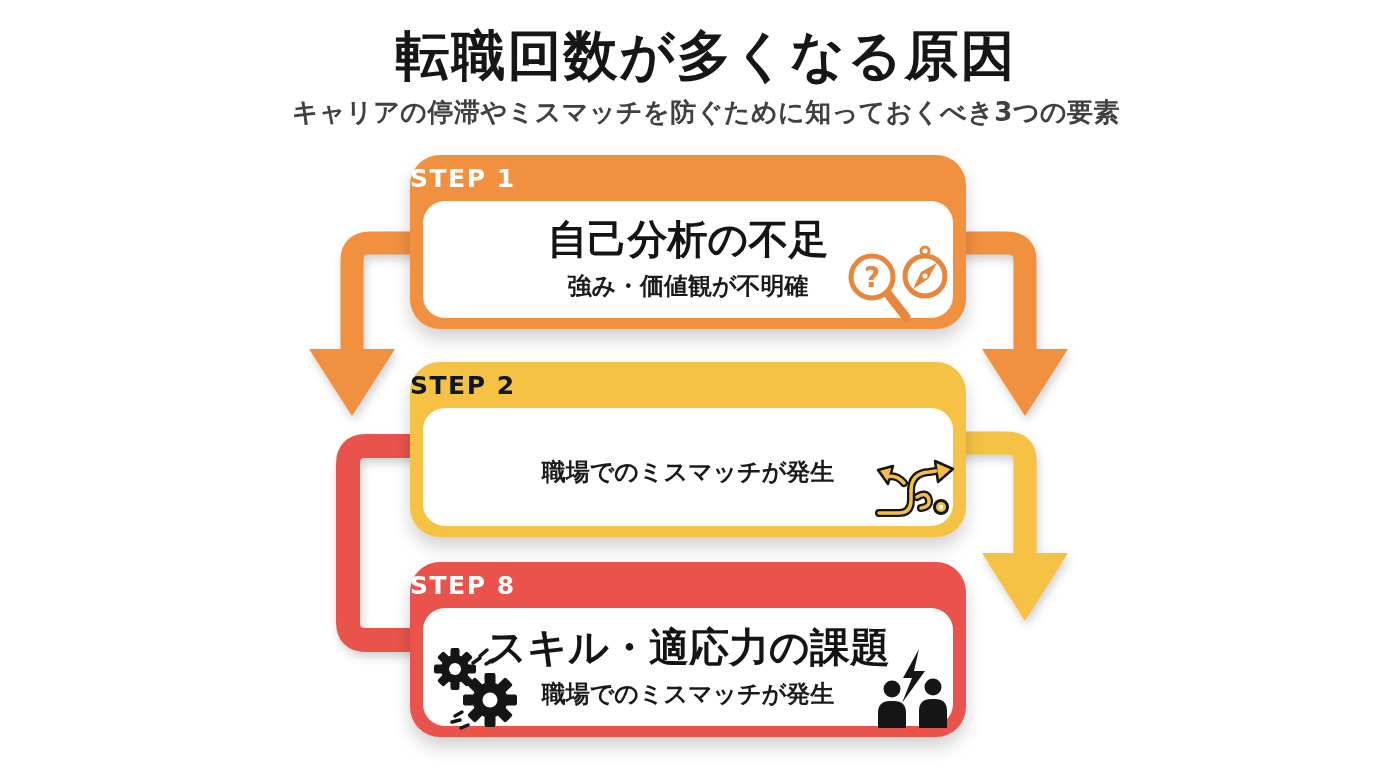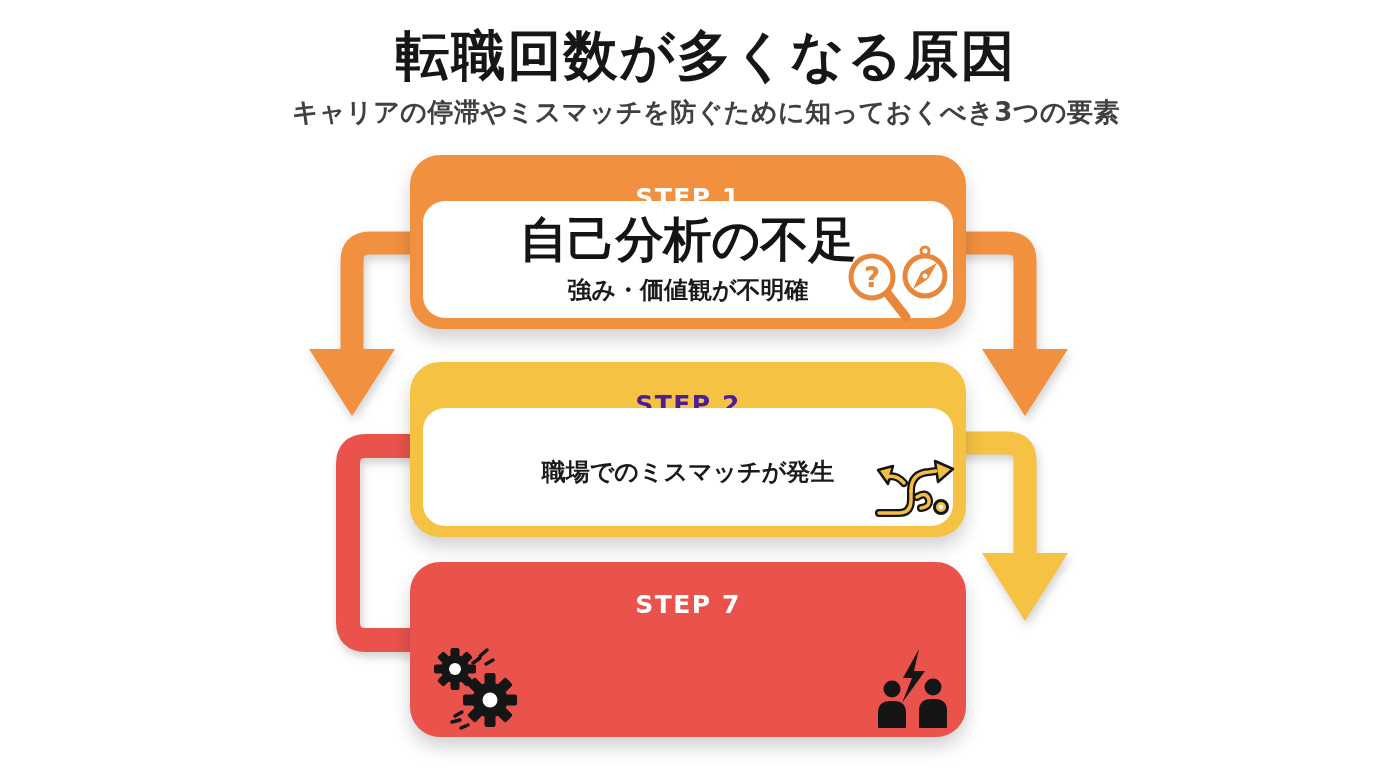--- a/index.html
+++ b/index.html
@@ -24,31 +24,31 @@
     filter:drop-shadow(2px 5px 5px rgba(0,0,0,0.18)); }
   
   .step{
     position:absolute; left:410px; width:556px; border-radius:30px; z-index:2;
     box-shadow:0 10px 18px rgba(0,0,0,0.18);
   }
   .step-1{ top:155px; height:174px; background:#F19140; }
   .step-2{ top:362px; height:175px; background:#F5C243; }
   .step-3{ top:562px; height:175px; background:#E9534C; }
   .step-label{
-    height:46px; line-height:48px; text-align:center;
-    font-size:25px; font-weight:800; letter-spacing:1.5px;margin-top:19px;
+    height:46px; line-height:48px; text-align:left;
+    font-size:25px; font-weight:800; letter-spacing:1.5px;
   }
   .step-1 .step-label, .step-3 .step-label{ color:#ffffff; }
-  .step-2 .step-label{ color:#4c1d95; }
+  .step-2 .step-label{ color:#0f172a; }
   .inner{
     position:absolute; left:13px; right:13px; top:46px; bottom:11px;
     background:#ffffff; border-radius:22px;
     display:flex; flex-direction:column; align-items:center; justify-content:center;
   }
-  .heading{ font-size:48px; font-weight:800; color:#141414; line-height:1.1; }
+  .heading{ font-size:40px; font-weight:800; color:#141414; line-height:1.1; }
   .desc{ margin-top:9px; font-size:24px; font-weight:700; color:#1a1a1a; }
   
   .icon-layer{ position:absolute; top:0; left:0; z-index:4; pointer-events:none; }
 </style>
 </head>
 <body>
 
 <div class="canvas">
 
   <div class="hdr">
@@ -79,21 +79,25 @@
   </section>
 
   <section class="step step-2">
     <div class="step-label">STEP 2</div>
     <div class="inner">
       <div class="desc">職場でのミスマッチが発生</div>
     </div>
   </section>
 
   <section class="step step-3">
-    <div class="step-label">STEP 7</div>
+    <div class="step-label">STEP 8</div>
+    <div class="inner">
+      <div class="heading">スキル・適応力の課題</div>
+      <div class="desc">職場でのミスマッチが発生</div>
+    </div>
   </section>
 
   <svg class="icon-layer" width="1376" height="768" viewBox="0 0 1376 768">
 
     <g>
       <circle cx="872" cy="277" r="21" fill="#ffffff" stroke="#E8863B" stroke-width="5"></circle>
       <text x="872" y="287" text-anchor="middle" font-size="28" font-weight="bold" fill="#E8863B">?</text>
       <line x1="888" y1="294" x2="906" y2="317" stroke="#E8863B" stroke-width="9" stroke-linecap="round"></line>
     </g>
 

